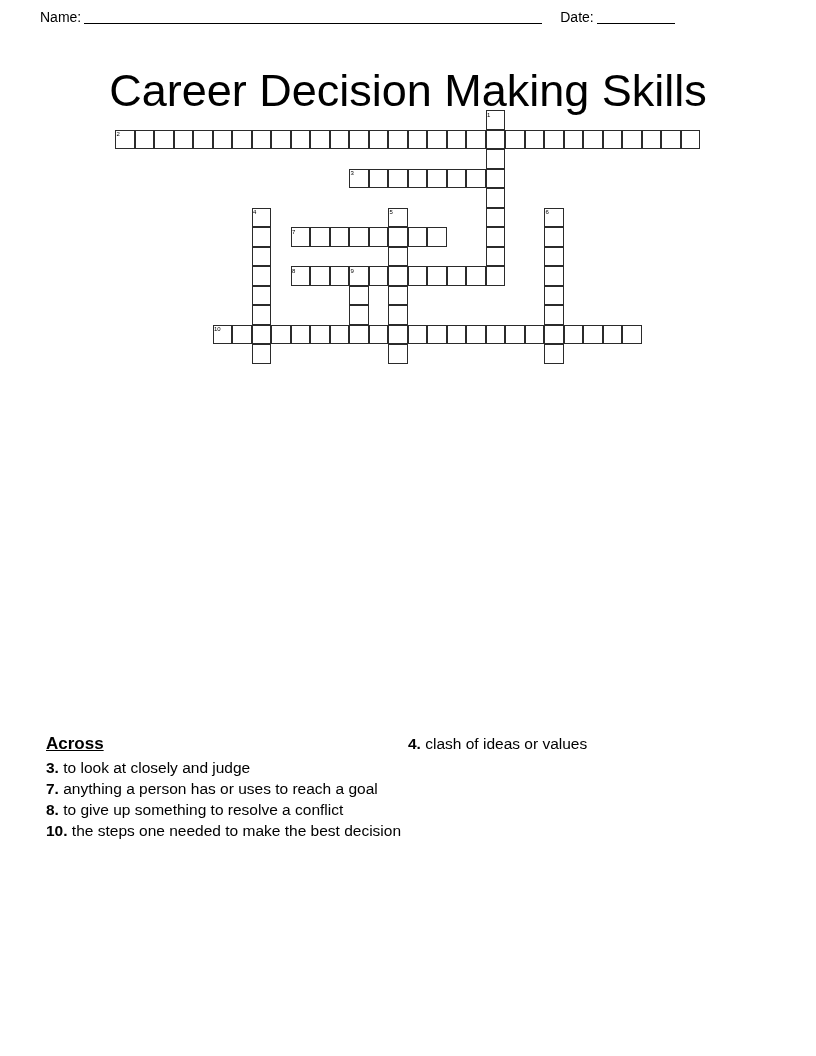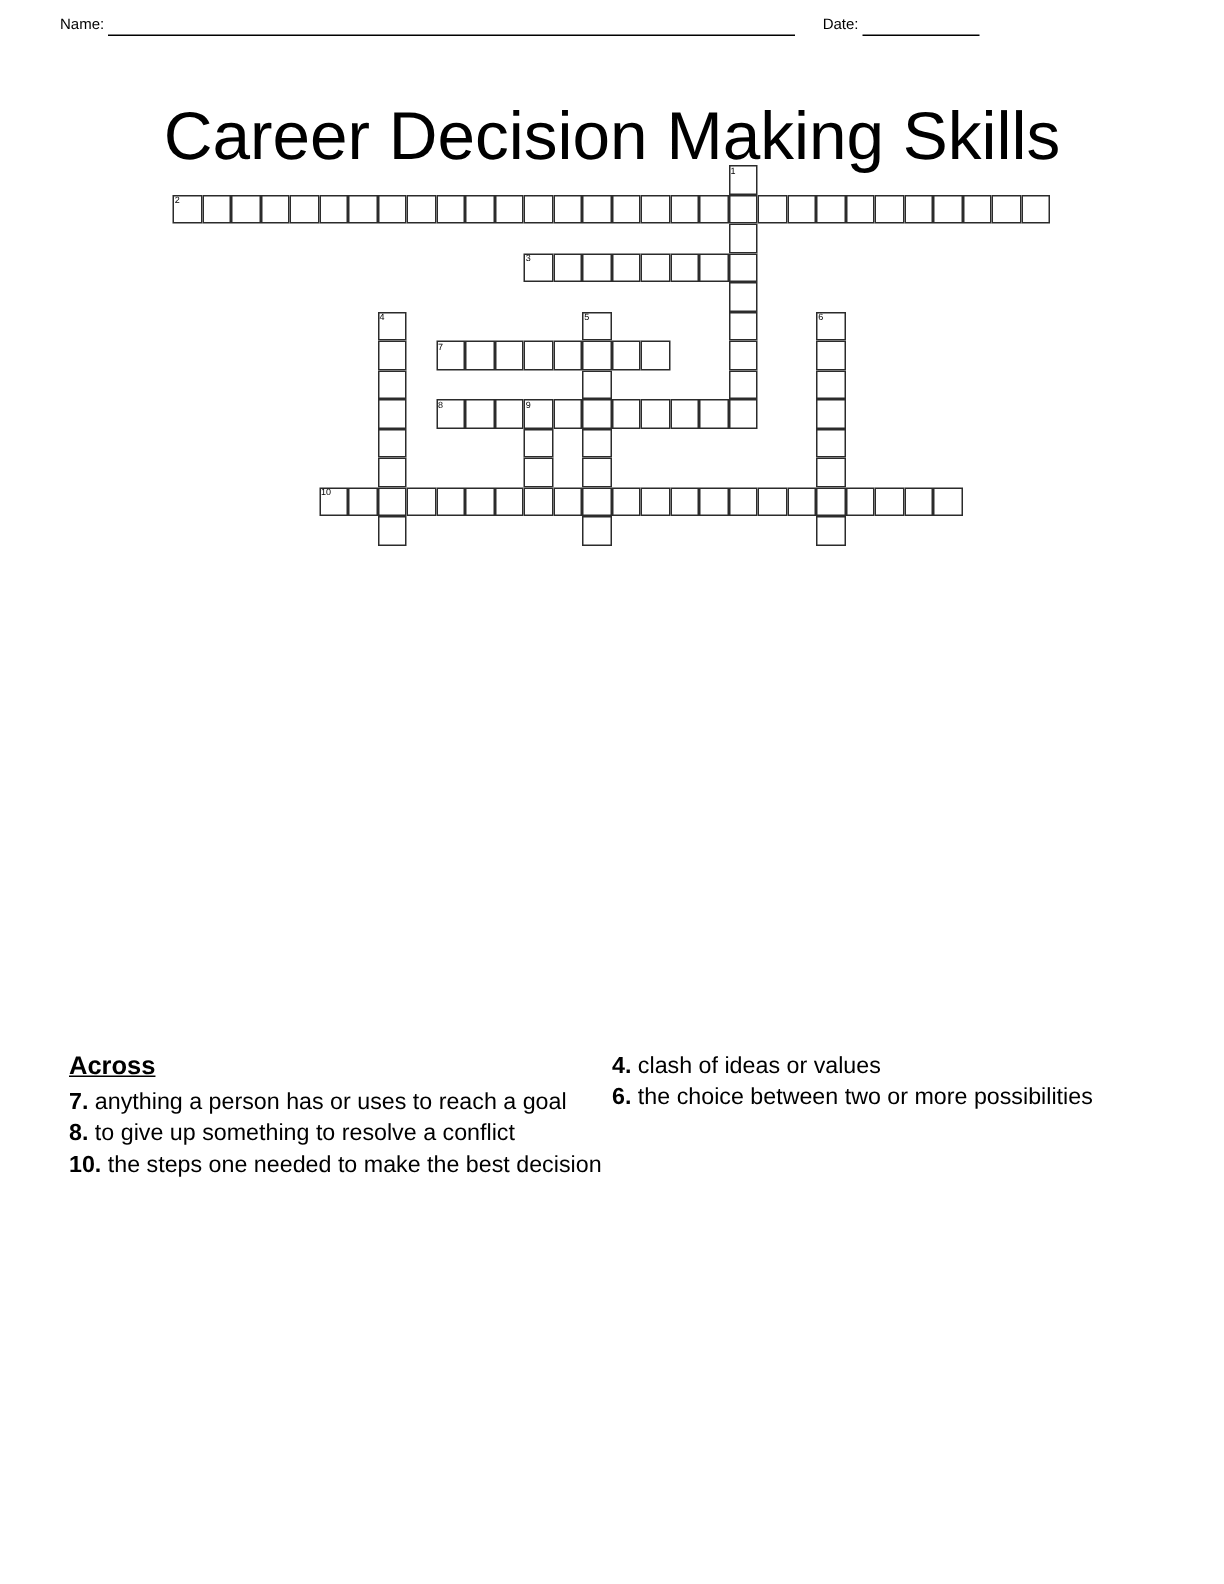--- a/index.html
+++ b/index.html
@@ -22,21 +22,21 @@
     left: 40px;
     top: 0px;
     width: 736px;
     height: 26px;
     display: flex;
     align-items: flex-end;
     font-size: 15px;
     white-space: nowrap;
   }
   .nd-label {
-    font-size: 10px;
+    font-size: 14px;
     line-height: 18px;
     text-align: right;
   }
   .nd-rule {
     display: inline-block;
     border-bottom: 1px solid #000;
     height: 14px;
     margin: 0 0 2px 3px;
   }
   .nd-rule.name { width: 458px; }
@@ -84,20 +84,21 @@
   .clues {
     position: absolute;
     left: 46px;
     top: 700px;
     width: 726px;
     display: flex;
     gap: 0px;
   }
   .clue-col {
     box-sizing: border-box;
+    margin-top: 33px;
   }
   .clue-col.across { width: 362px; padding-right: 4px; }
   .clue-col.down   { width: 340px; }
   .clue-head {
     font-size: 17px;
     font-weight: bold;
     text-decoration: underline;
     line-height: 22px;
     margin-bottom: 2px;
   }
@@ -240,24 +241,24 @@
     <span class="cw-num" style="left: 292px; top: 123.5px;">7</span>
     <span class="cw-num" style="left: 292px; top: 162.5px;">8</span>
     <span class="cw-num" style="left: 350.5px; top: 162.5px;">9</span>
     <span class="cw-num" style="left: 214px; top: 221px;">10</span>
   </div>
 
 <div class="clues">
   <div class="clue-col across">
     <div class="clue-head">Across</div>
     <div id="across-list">
+        <p class="clue-item"><span class="clue-num">3.</span><span> to look at closely and judge</span></p>
         <p class="clue-item"><span class="clue-num">7.</span><span> anything a person has or uses to reach a goal</span></p>
         <p class="clue-item"><span class="clue-num">8.</span><span> to give up something to resolve a conflict</span></p>
         <p class="clue-item"><span class="clue-num">10.</span><span> the steps one needed to make the best decision</span></p>
       </div>
   </div>
   <div class="clue-col down">
     <div id="down-list">
         <p class="clue-item"><span class="clue-num">4.</span><span> clash of ideas or values</span></p>
-        <p class="clue-item"><span class="clue-num">6.</span><span> the choice between two or more possibilities</span></p>
       </div>
   </div>
 </div>
 
 </body></html>

